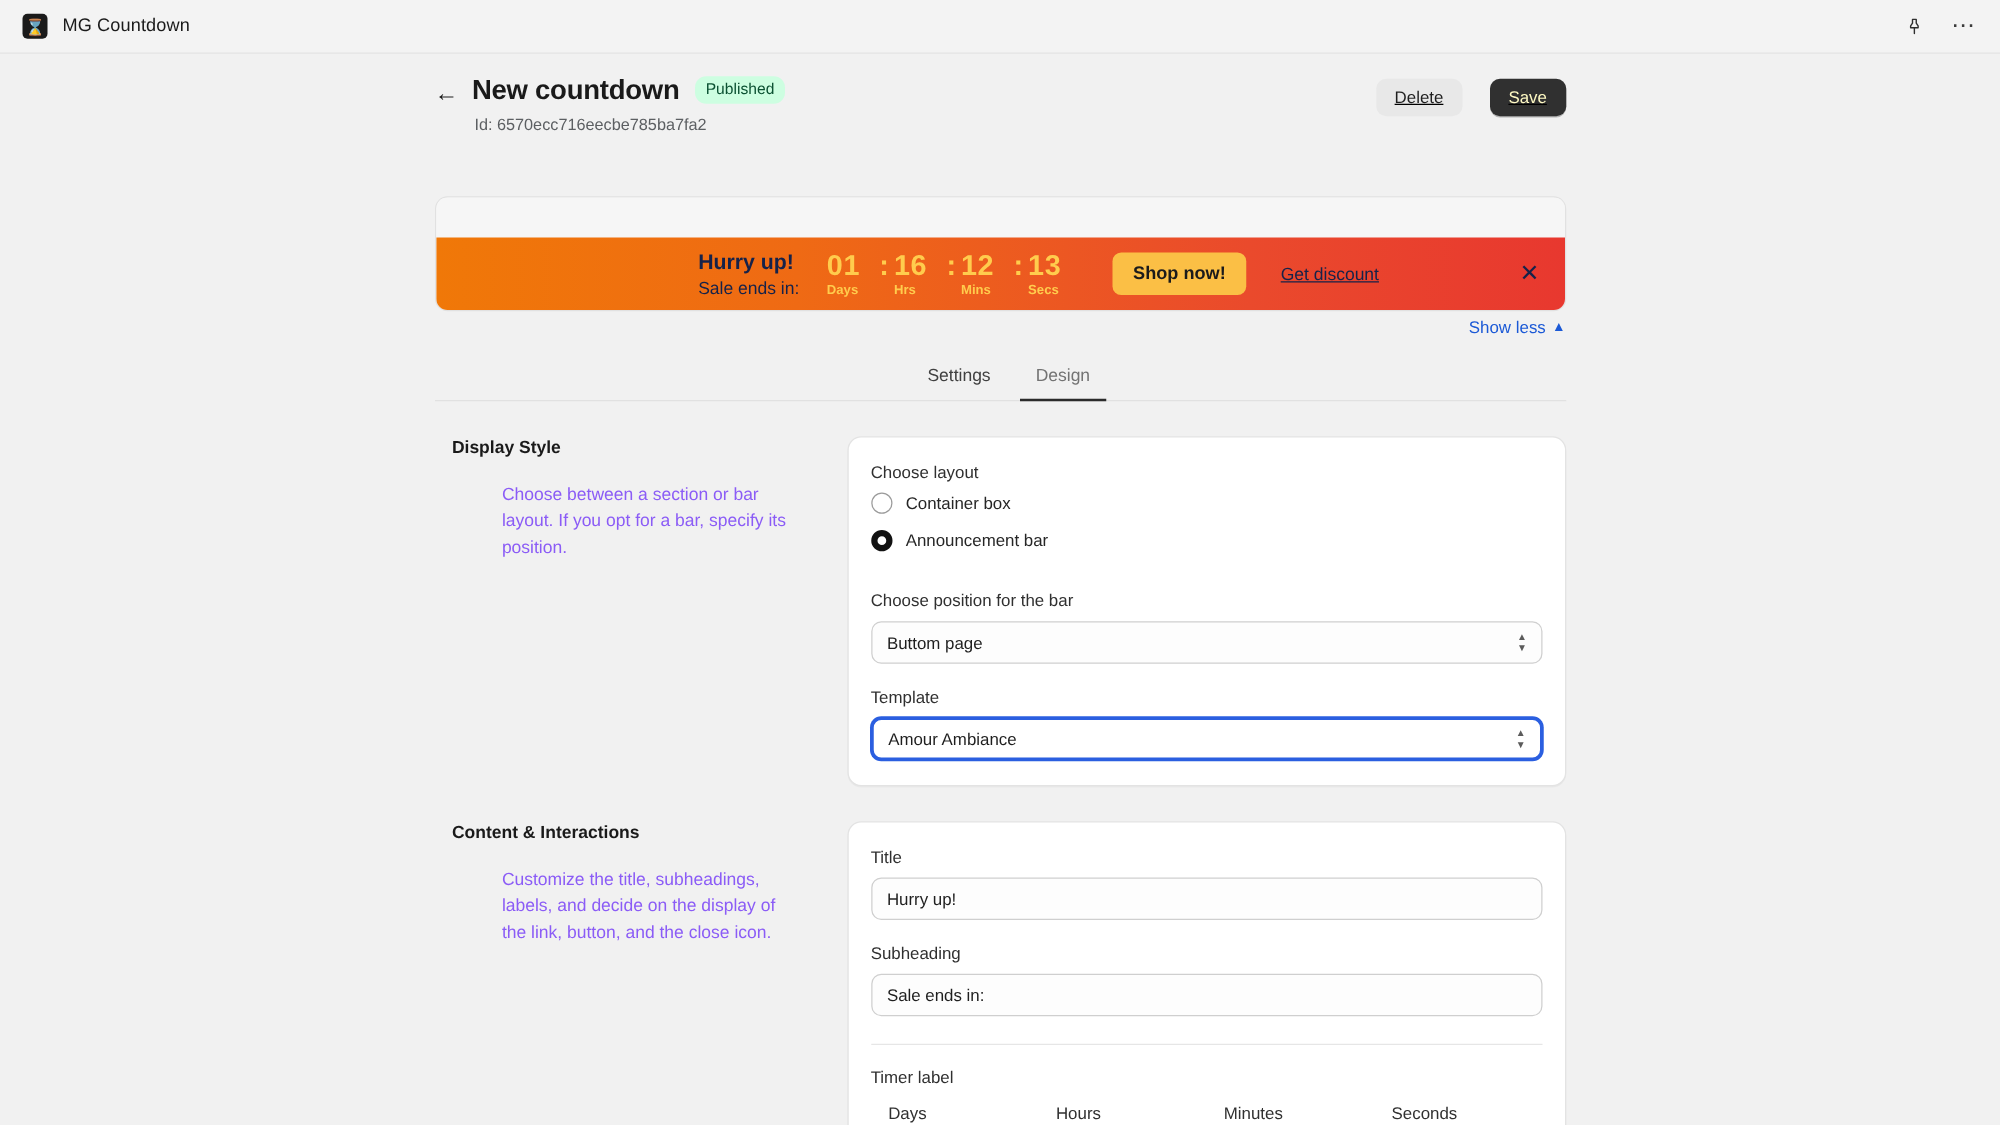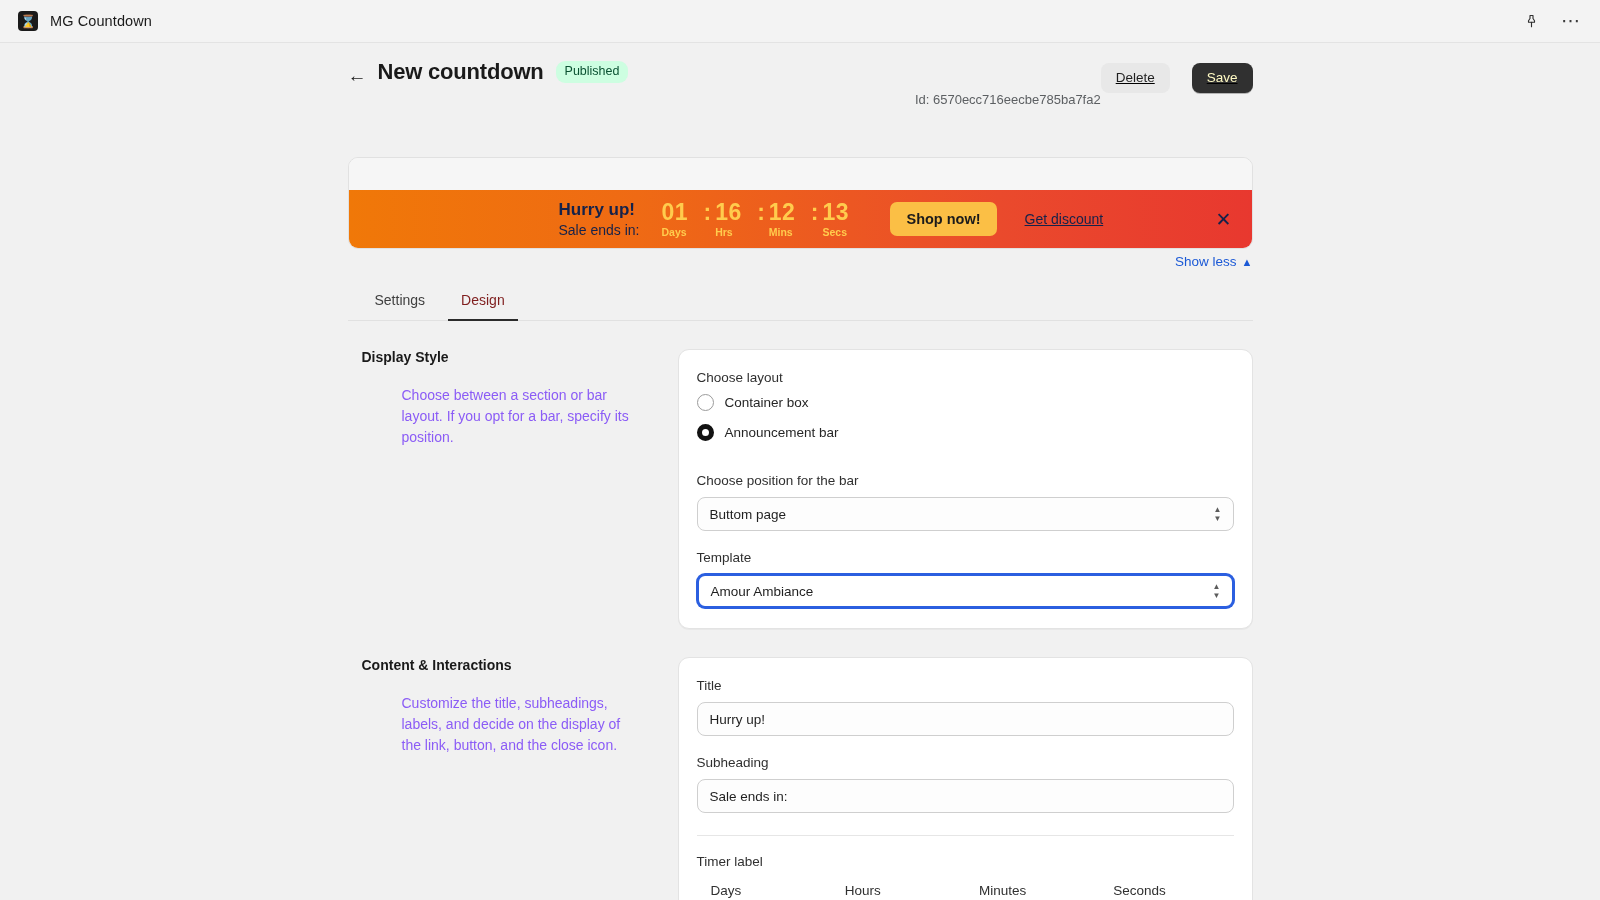--- a/index.html
+++ b/index.html
@@ -57,21 +57,21 @@
   .titleblock { flex: 1; }
   .titlerow { display: flex; align-items: center; gap: 12px; }
   .page-title {
     font-size: 22px; font-weight: bold; color: #1a1a1a; letter-spacing: -.2px;
   }
   .badge {
     background: #cdfee1; color: #0b5132;
     font-size: 12.5px; border-radius: 9px;
     padding: 2px 9px 3px; line-height: 1.3;
   }
-  .id-line { font-size: 13px; color: #5c5f62; margin: 7px 0 0 2px; text-align: right; }
+  .id-line { font-size: 13px; color: #5c5f62; margin: 7px 0 0 2px; }
   .head-actions { display: flex; align-items: flex-start; gap: 22px; padding-top: 4px; text-decoration: underline; }
   .btn {
     font-size: 13.5px; border-radius: 8px; padding: 7px 15px;
     cursor: pointer; border: none; line-height: 1.2;
     font-family: "Liberation Sans", sans-serif;
   }
   .btn-delete { background: #e8e8e8; color: #1f1f1f; }
   .btn-save { background: #303030; color: #fef9c3; box-shadow: 0 1px 0 rgba(0,0,0,.25); text-align: right; }
 
   
@@ -124,27 +124,28 @@
     margin-top: 5px; cursor: pointer; display: flex;
     align-items: center; justify-content: flex-end; gap: 5px;
   }
   .chev-up { font-size: 11px; }
 
   
   .tabs {
     display: flex; gap: 10px; margin-top: 16px;
     border-bottom: 1px solid #e1e1e1;
     padding-left: 14px;
+    justify-content: center;
   }
   .tab {
     font-size: 14px; color: #404040; padding: 7px 13px 11px;
     cursor: pointer; border-bottom: 2.5px solid transparent;
     margin-bottom: -1px;
   }
-  .tab.active { color: #7f1d1d; border-bottom-color: #2b2b2b; }
+  .tab.active { color: #737373; border-bottom-color: #2b2b2b; }
 
   
   .section {
     display: flex; padding: 28px 0 0 14px; gap: 16px;
   }
   .sec-left { width: 300px; padding-right: 30px; }
   .sec-title { font-size: 14px; font-weight: bold; color: #1a1a1a; }
   .sec-desc { font-size: 14px; color: #8b5cf6; line-height: 1.5; margin-top: 20px; margin-left: 40px; }
   .card {
     flex: 1;

